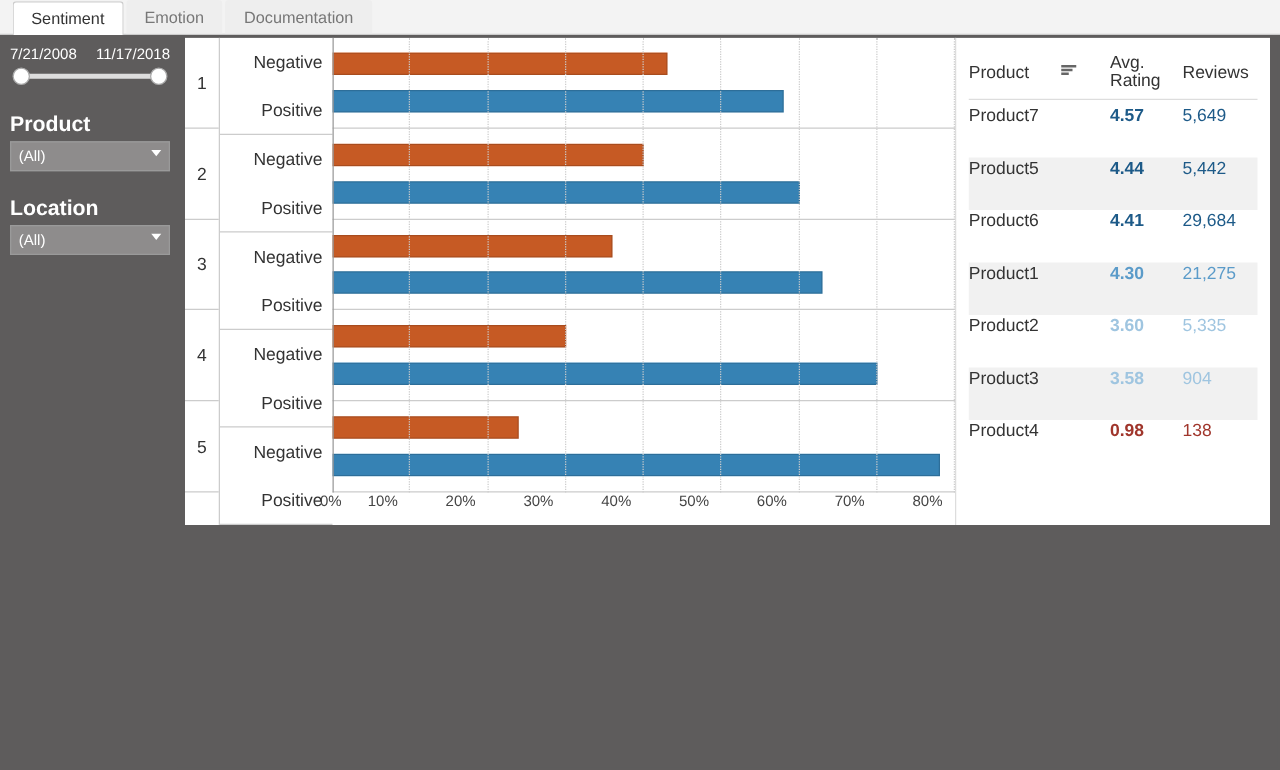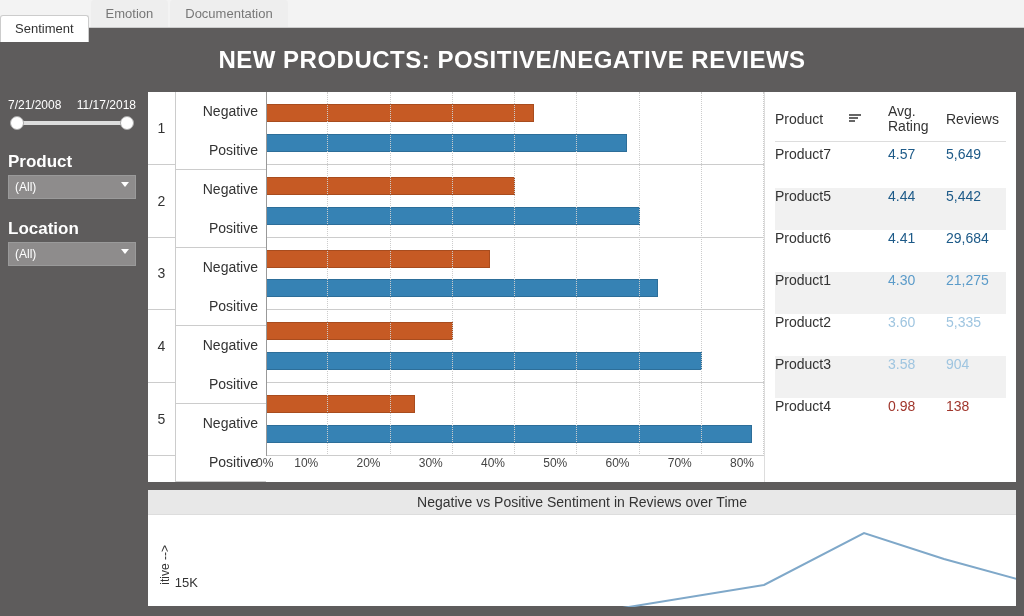--- a/index.html
+++ b/index.html
@@ -1,21 +1,21 @@
 <!DOCTYPE html>
 <html><head>
 <meta charset="utf-8">
 <style>
   * { box-sizing: border-box; margin: 0; padding: 0; font-family: Arial, Helvetica, sans-serif; }
   body { width: 1024px; height: 616px; overflow: hidden; background: #fff; }
 
   
   .tabstrip { display: flex; border-bottom: 1px solid #ccc; background: #f3f3f3; height: 28px; }
   .tab { padding: 5px 14px 4px; font-size: 13px; color: #777; border: 1px solid transparent; border-bottom: none; background: #eee; margin-right: 2px; cursor: pointer; border-radius: 3px 3px 0 0; }
-  .tab.active { background: #fff; color: #333; border-color: #ccc; position: relative; top: 15px; }
+  .tab.active { background: #fff; color: #333; border-color: #ccc; position: relative; top: 1px; margin-left: 10px; }
 
   
   .dash { background: #5e5c5c; height: 588px; border: 2px solid #5e5c5c; display: flex; flex-direction: column; }
   .title-bar { text-align: center; padding: 16px 0 18px; }
   .title-bar h1 { color: #fff; font-size: 24px; font-weight: 700; letter-spacing: 0.5px; }
 
   .body { flex: 1; display: flex; overflow: hidden; }
   .sidebar { width: 140px; padding: 6px 6px 0 6px; color: #fff; }
   .filter-block { margin-bottom: 20px; }
   .filter-title { font-weight: 700; font-size: 17px; margin-bottom: 3px; }
@@ -58,21 +58,21 @@
   .prod-table { width: 252px; border-left: 1px solid #ddd; padding: 12px 10px 0 10px; font-size: 14px; }
   .pt-head { display: flex; align-items: center; border-bottom: 1px solid #ddd; padding-bottom: 6px; margin-bottom: 4px; color: #333; }
   .pt-h1 { flex: 1; display: flex; align-items: center; }
   .sort-icon { width: 12px; height: 10px; margin-left: 26px; }
   .sort-icon span { display: block; height: 2px; background: #666; margin-bottom: 1px; }
   .pt-h2 { width: 58px; line-height: 1.1; }
   .pt-h3 { width: 60px; text-align: left; }
   .pt-row { display: flex; align-items: flex-start; height: 42px; }
   .pt-row.stripe { background: #f1f1f1; }
   .pt-c1 { flex: 1; color: #333; }
-  .pt-c2 { width: 58px; font-weight: 400; }
+  .pt-c2 { width: 58px; font-weight: 700; }
   .pt-c3 { width: 60px; font-weight: 500; }
   .c-dark { color: #1d5a88; }
   .c-med  { color: #5b9bc9; }
   .c-light{ color: #9fc5e0; }
   .c-red  { color: #a0362c; }
 
   
   .panel2 { height: 120px; position: relative; }
   .p2-body { display: flex; height: calc(100% - 24px); }
   .yaxis2 { width: 56px; position: relative; display: flex; flex-direction: column; justify-content: flex-start; align-items: flex-end; padding-right: 6px; padding-top: 60px; }
@@ -85,23 +85,20 @@
 <body>
 
 <div class="tabstrip">
   <div class="tab active">Sentiment</div>
   <div class="tab">Emotion</div>
   <div class="tab">Documentation</div>
 </div>
 
 <div class="dash">
 
-  <div class="title-bar">
-    <h1>NEW PRODUCTS: POSITIVE/NEGATIVE REVIEWS</h1>
-  </div>
 
   <div class="body">
 
     <div class="sidebar">
 
       <div class="filter-block">
         <div class="range-labels">
           <span>7/21/2008</span>
           <span>11/17/2018</span>
         </div>
@@ -266,30 +263,16 @@
                   <div class="pt-c1">Product4</div>
                   <div class="pt-c2 c-red">0.98</div>
                   <div class="pt-c3 c-red">138</div>
                 </div>
               </div>
           </div>
 
         </div>
       </div>
 
-      <div class="panel panel2">
-        <div class="panel-title">Negative vs Positive Sentiment in Reviews over Time</div>
-        <div class="p2-body">
-          <div class="yaxis2">
-            <span class="ylab2">itive --&gt;</span>
-            <span class="ytick2">15K</span>
-          </div>
-          <div class="line-area">
-            <svg width="820" height="96" viewBox="0 0 820 96">
-              <polyline points="400,96 560,70 660,18 740,44 820,66" fill="none" stroke="#7fa8c9" stroke-width="2"></polyline>
-            </svg>
-          </div>
-        </div>
-      </div>
 
     </div>
   </div>
 </div>
 
 </body></html>

